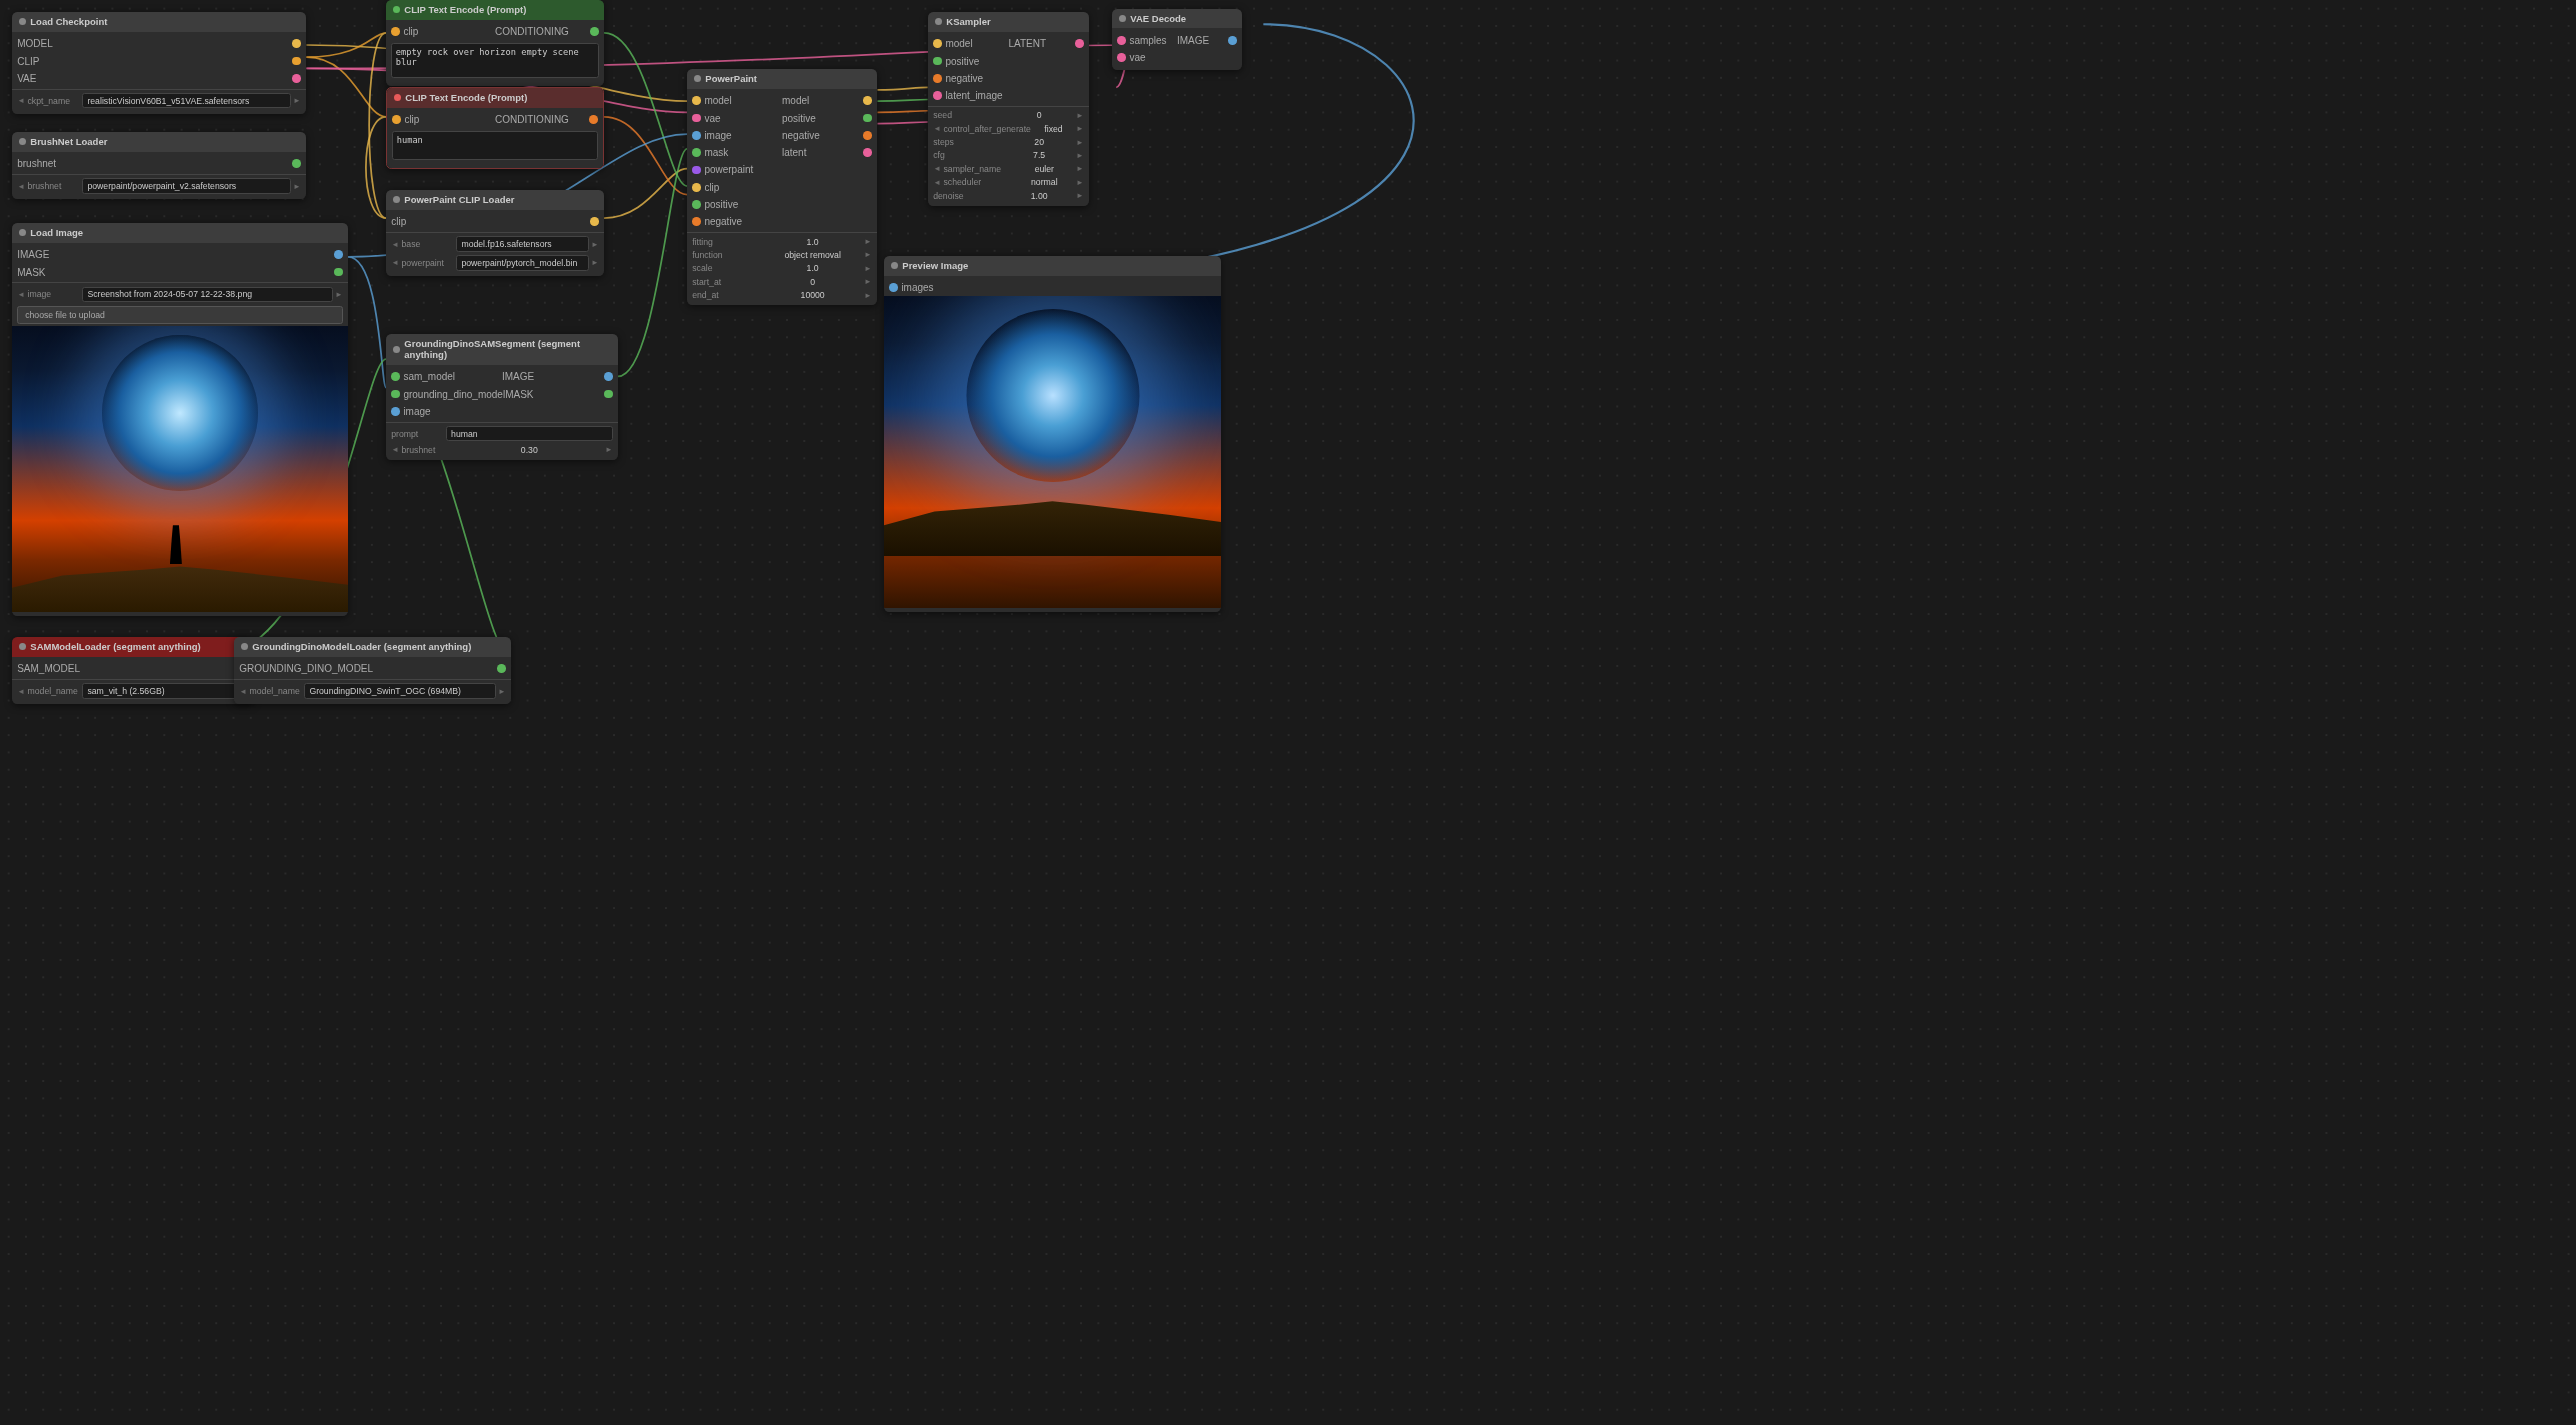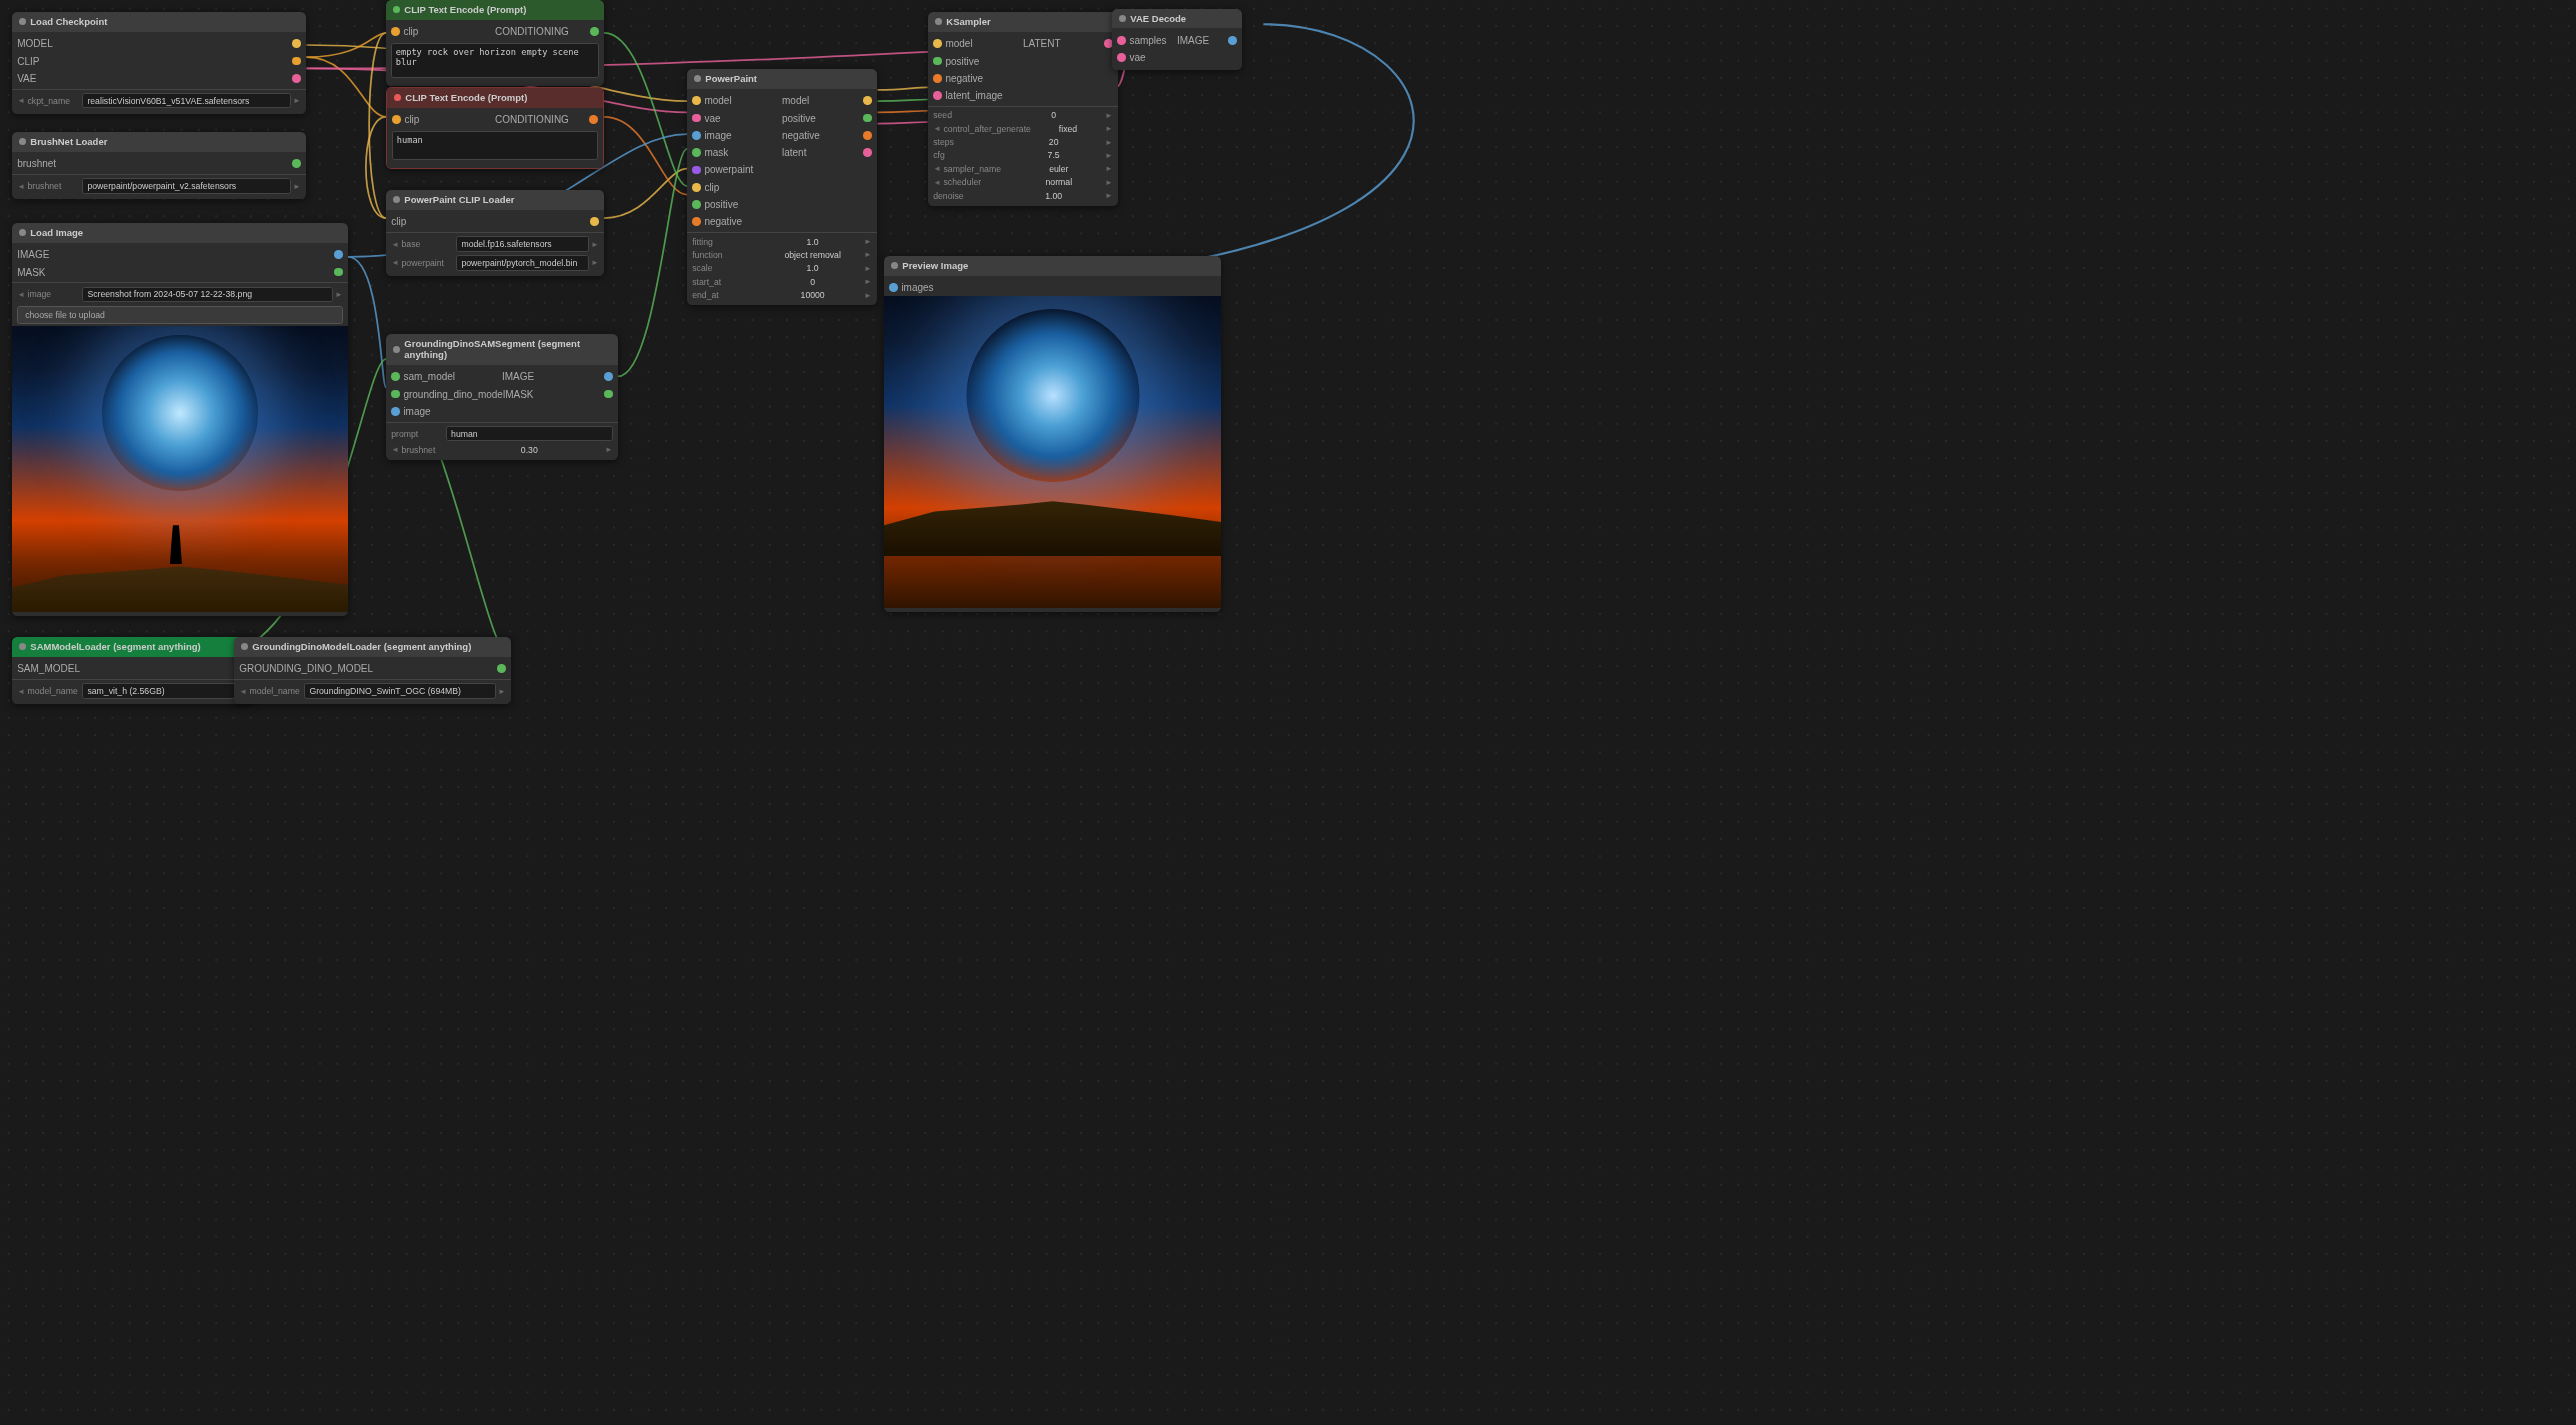--- a/index.html
+++ b/index.html
@@ -130,21 +130,21 @@
       left: 12px; top: 223px;
       width: 336px;
     }
     #node-load-image .node-header { background: #3d3d3d; }
 
     
     #node-sam-loader {
       left: 12px; top: 637px;
       width: 242px;
     }
-    #node-sam-loader .node-header { background: #15803d; }
+    #node-sam-loader .node-header { background: #7f1d1d; }
 
     
     #node-gdino-loader {
       left: 234px; top: 637px;
       width: 277px;
     }
     #node-gdino-loader .node-header { background: #3d3d3d; }
 
     
     #node-clip-pos {
@@ -178,21 +178,21 @@
     
     #node-powerpaint {
       left: 687px; top: 69px;
       width: 190px;
     }
     #node-powerpaint .node-header { background: #3d3d3d; }
 
     
     #node-ksampler {
       left: 928px; top: 12px;
-      width: 190px;
+      width: 161px;
     }
     #node-ksampler .node-header { background: #3d3d3d; }
 
     
     #node-vae-decode {
       left: 1112px; top: 8.7px;
       width: 130px;
     }
     #node-vae-decode .node-header { background: #3d3d3d; }
 

